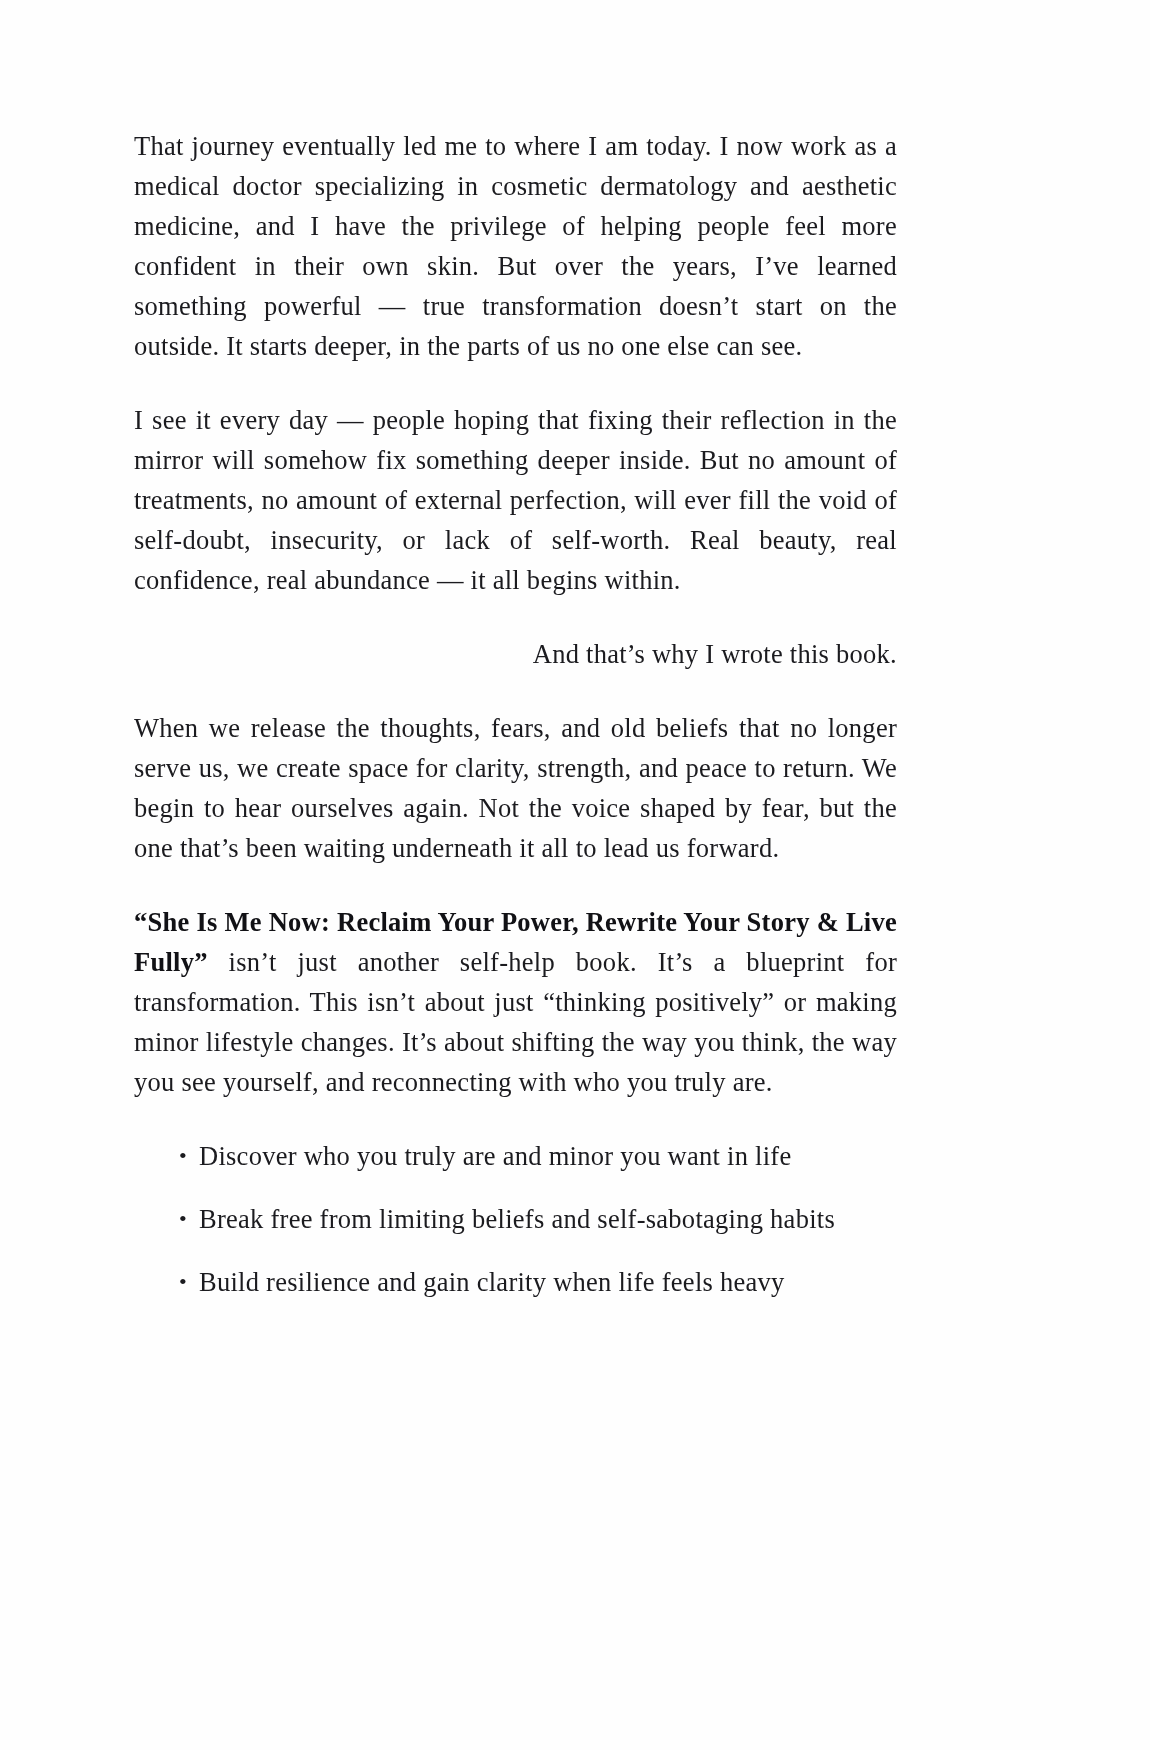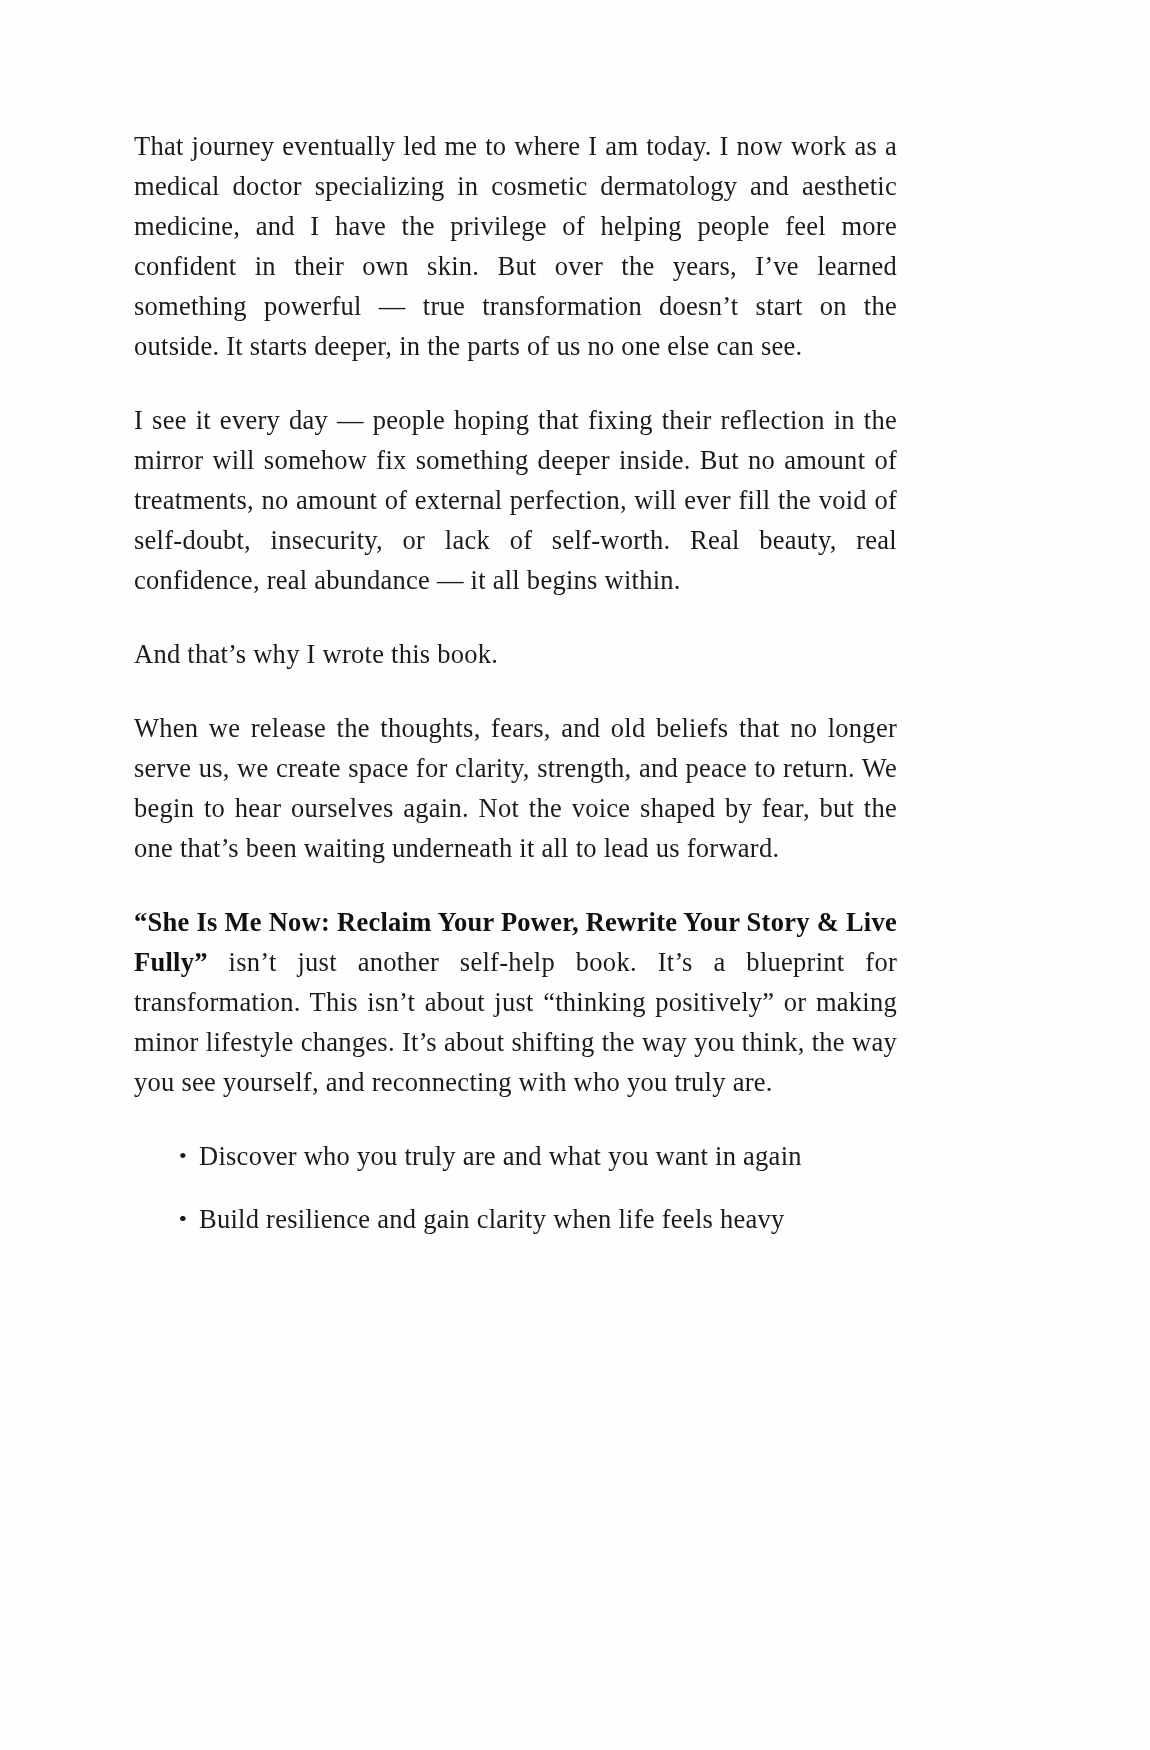--- a/index.html
+++ b/index.html
@@ -31,21 +31,21 @@
     line-height: 40px;
     text-align: justify;
     text-justify: inter-word;
     margin: 0 0 34px 0;
     color: #1b1b1f;
     -webkit-font-smoothing: antialiased;
     letter-spacing: 0.01em;
   }
 
   .para.short {
-    text-align: left;
+    text-align: right;
   }
 
   .booktitle {
     font-weight: bold;
     color: #111115;
   }
 
   .bullet-list {
     list-style: none;
     margin: 10px 0 0 0;
@@ -84,24 +84,25 @@
     <p class="para short">And that’s why I wrote this book.</p>
 
     <p class="para">When we release the thoughts, fears, and old beliefs that no longer serve us, we create space for clarity, strength, and peace to return. We begin to hear ourselves again. Not the voice shaped by fear, but the one that’s been waiting underneath it all to lead us forward.</p>
 
     <p class="para"><span class="booktitle">“She Is Me Now: Reclaim Your Power, Rewrite Your Story &amp; Live Fully”</span><span> isn’t just another self-help book. It’s a blueprint for transformation. This isn’t about just “thinking positively” or making minor lifestyle changes. It’s about shifting the way you think, the way you see yourself, and reconnecting with who you truly are.</span></p>
 
 
     <ul class="bullet-list">
       <li class="bullet-item">
         <span class="bullet-glyph">•</span>
-        <span>Discover who you truly are and what you want in again</span>
+        <span>Discover who you truly are and minor you want in life</span>
       </li>
       <li class="bullet-item">
         <span class="bullet-glyph">•</span>
+        <span>Break free from limiting beliefs and self-sabotaging habits</span>
       </li>
       <li class="bullet-item">
         <span class="bullet-glyph">•</span>
         <span>Build resilience and gain clarity when life feels heavy</span>
       </li>
     </ul>
 
   </div>
 </div>
 

